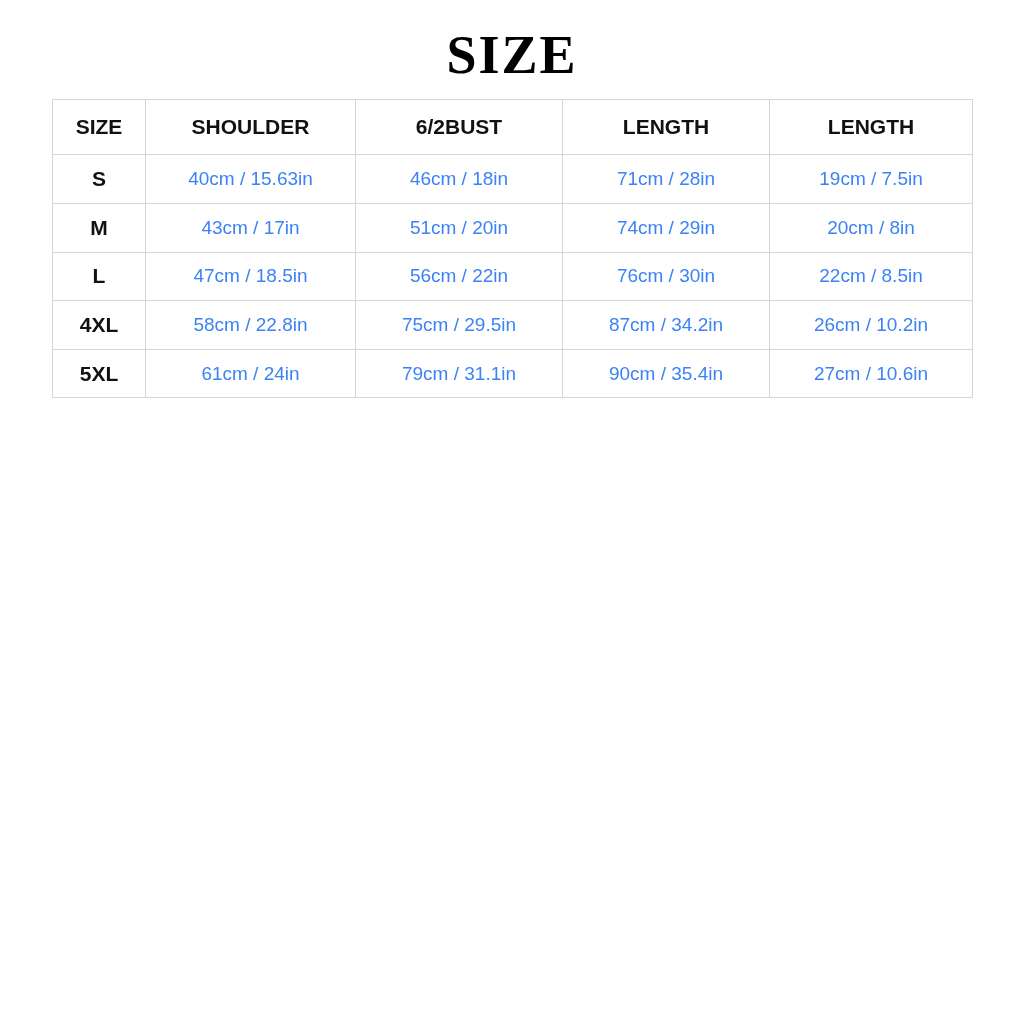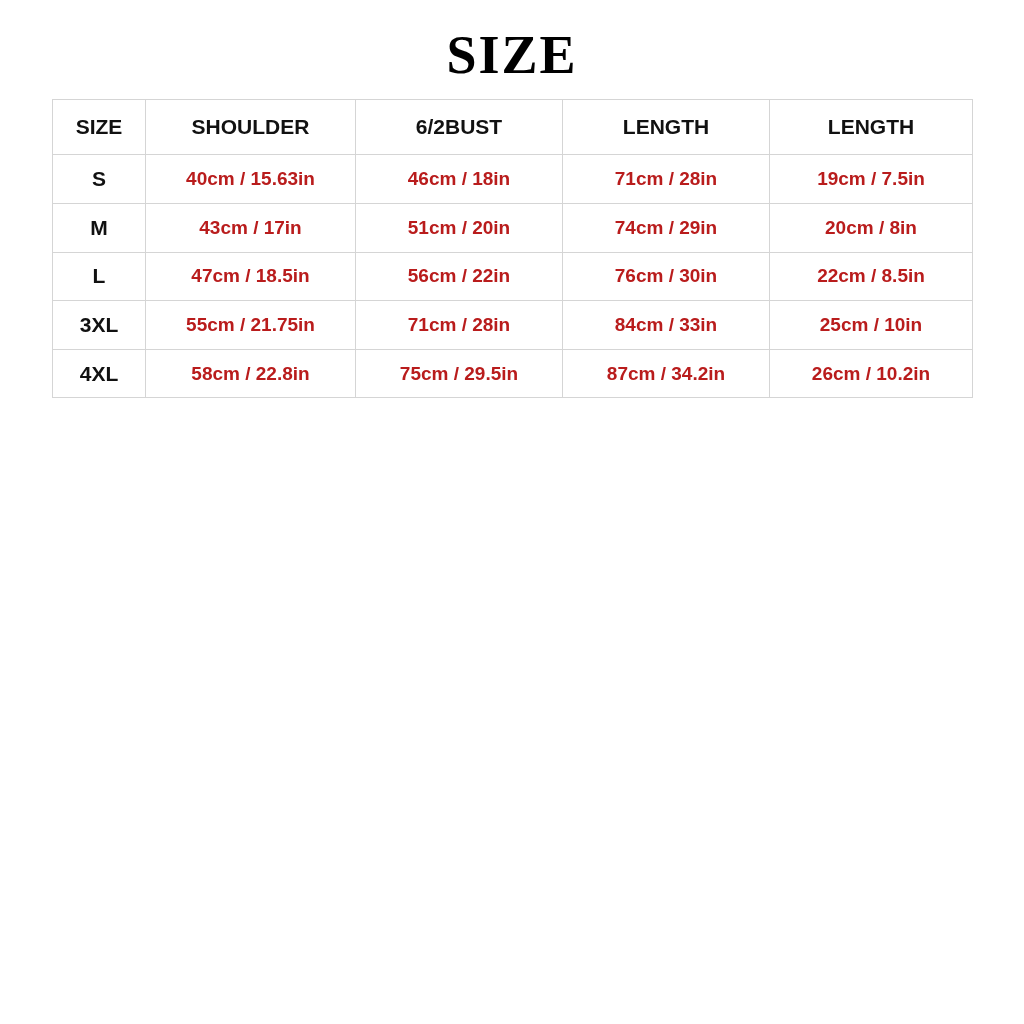--- a/index.html
+++ b/index.html
@@ -37,22 +37,22 @@
     border-collapse: collapse;
     width: 100%;
     table-layout: fixed;
   }
   table.size-table td, table.size-table th {
     border: 1px solid #d5d5d5;
     text-align: center;
     vertical-align: middle;
     height: 45.6px;
     font-size: 19px;
-    color: #b91c1c;
-    font-weight: 700;
+    color: #3b82f6;
+    font-weight: 400;
   }
   table.size-table thead th {
     font-weight: 700;
     font-size: 21px;
     color: #111111;
     height: 52px;
   }
   table.size-table tbody td.size-col {
     font-weight: 700;
     font-size: 21px;
@@ -110,32 +110,32 @@
         <td>20cm / 8in</td>
       </tr>
       <tr>
         <td class="size-col">L</td>
         <td>47cm / 18.5in</td>
         <td>56cm / 22in</td>
         <td>76cm / 30in</td>
         <td>22cm / 8.5in</td>
       </tr>
       <tr>
-        <td class="size-col">3XL</td>
-        <td>55cm / 21.75in</td>
-        <td>71cm / 28in</td>
-        <td>84cm / 33in</td>
-        <td>25cm / 10in</td>
-      </tr>
-      <tr>
         <td class="size-col">4XL</td>
         <td>58cm / 22.8in</td>
         <td>75cm / 29.5in</td>
         <td>87cm / 34.2in</td>
         <td>26cm / 10.2in</td>
+      </tr>
+      <tr>
+        <td class="size-col">5XL</td>
+        <td>61cm / 24in</td>
+        <td>79cm / 31.1in</td>
+        <td>90cm / 35.4in</td>
+        <td>27cm / 10.6in</td>
       </tr>
     </tbody>
   </table>
 </div>
 
 <div class="bottom">
 
   
   
 

